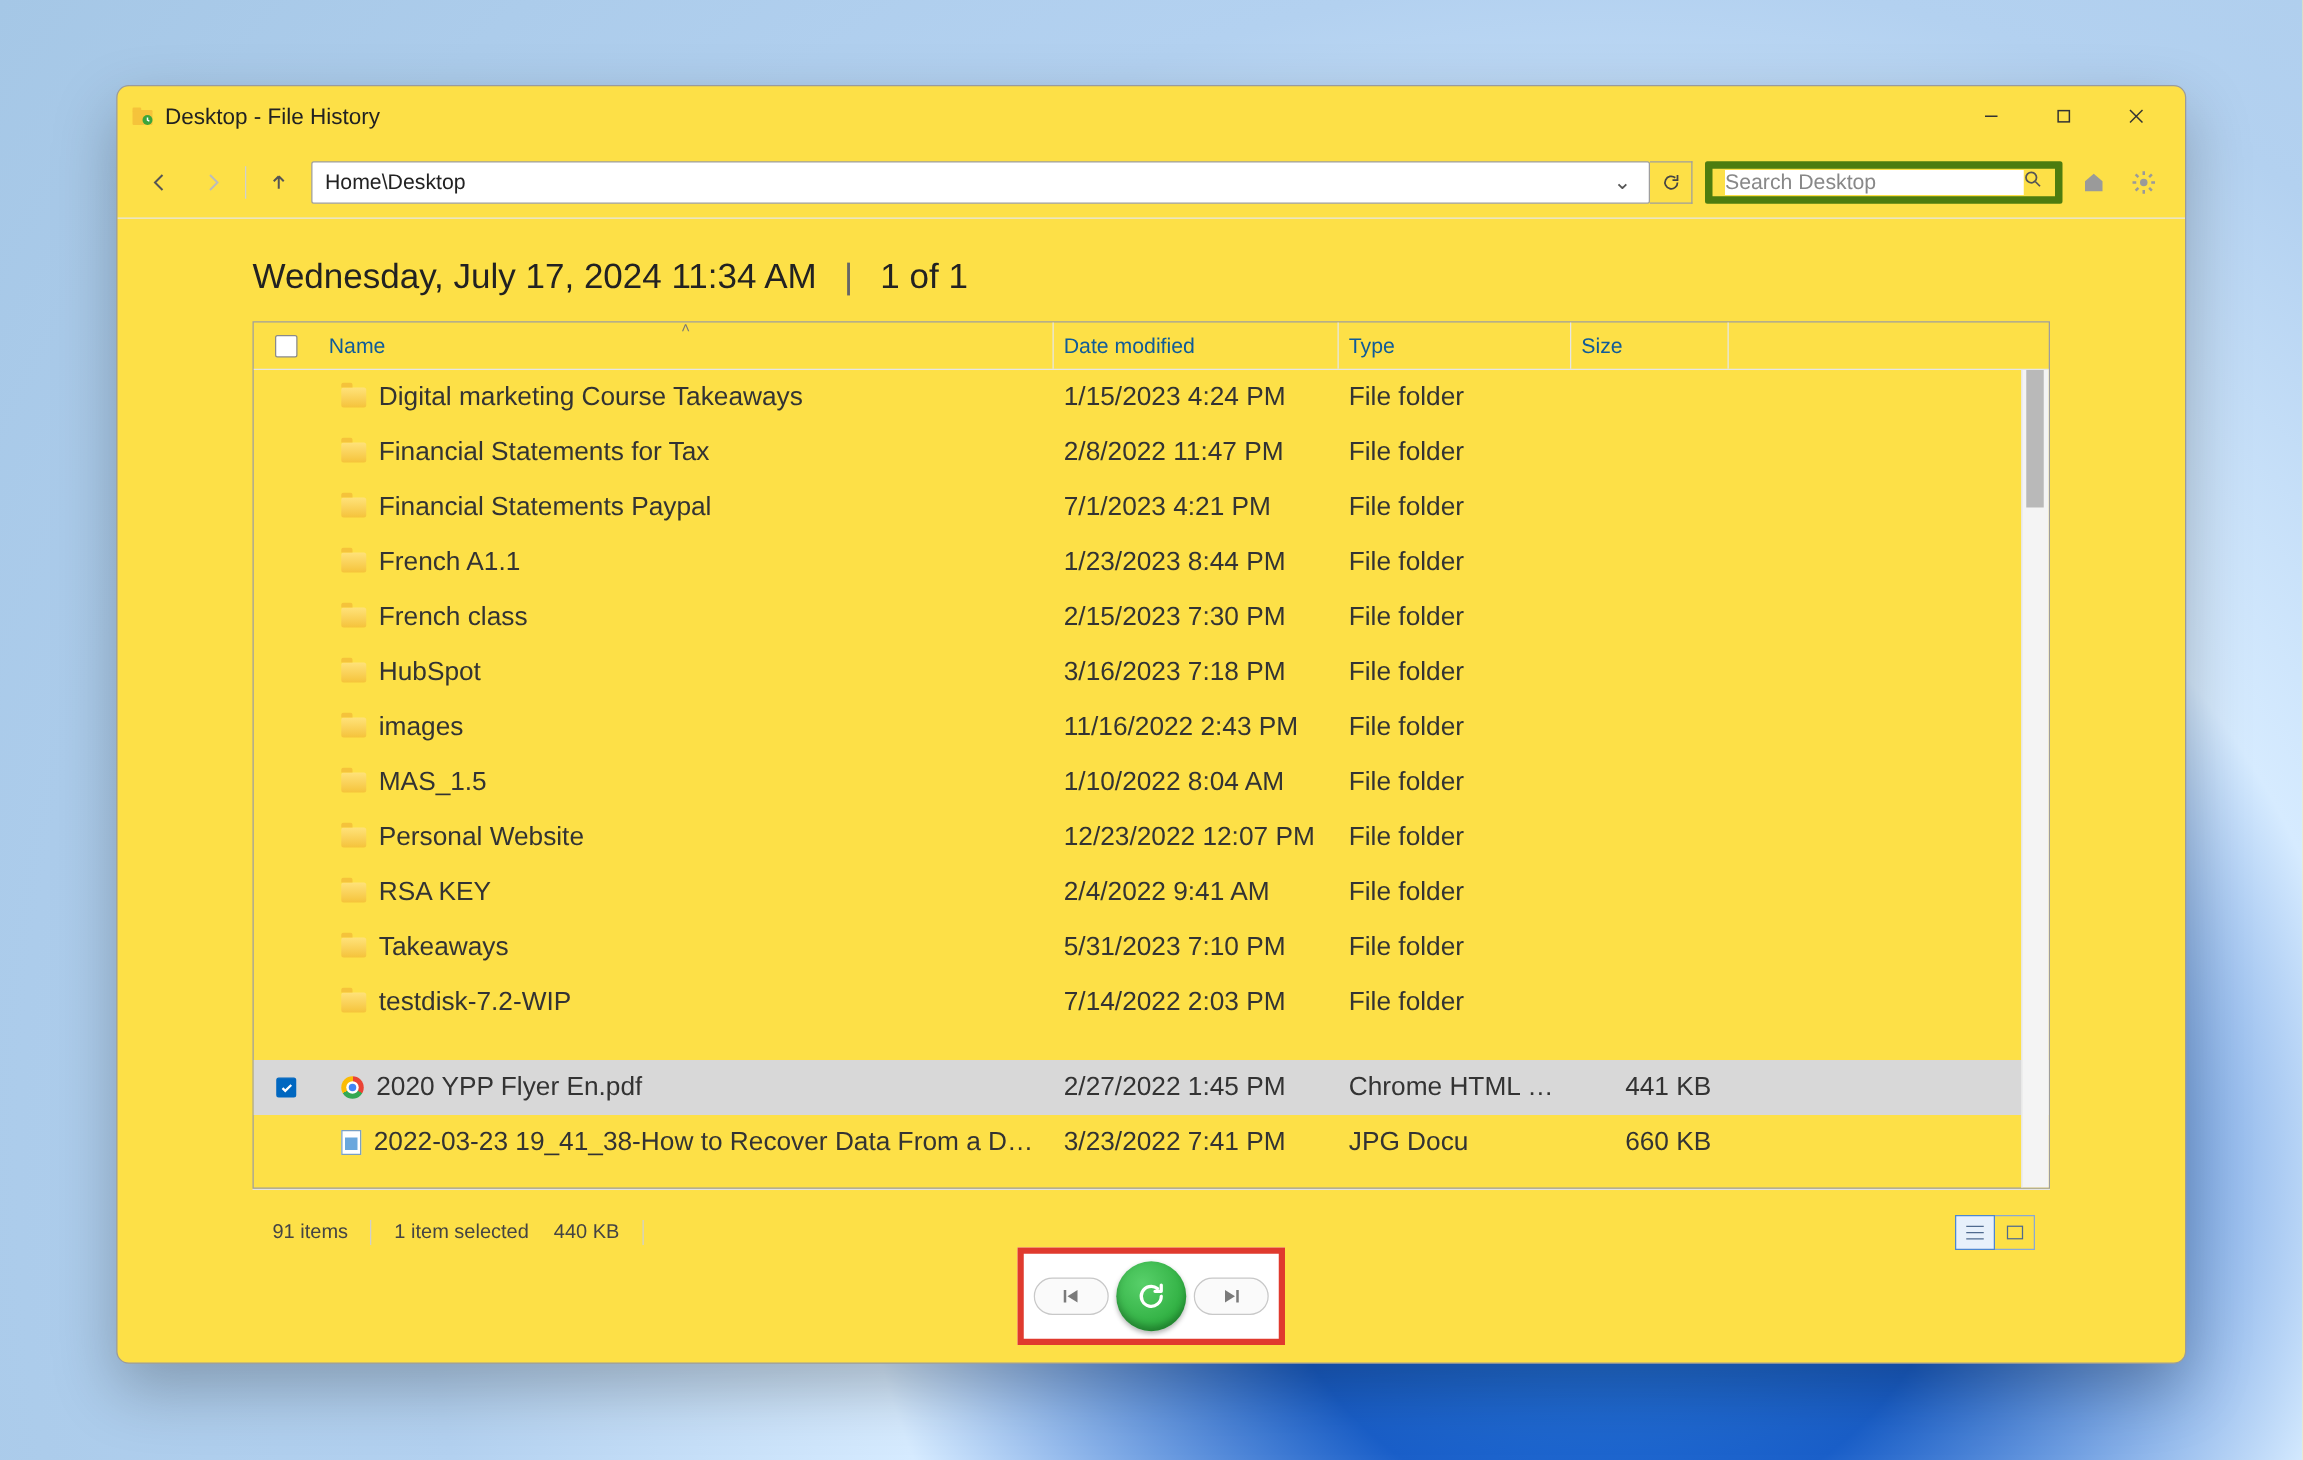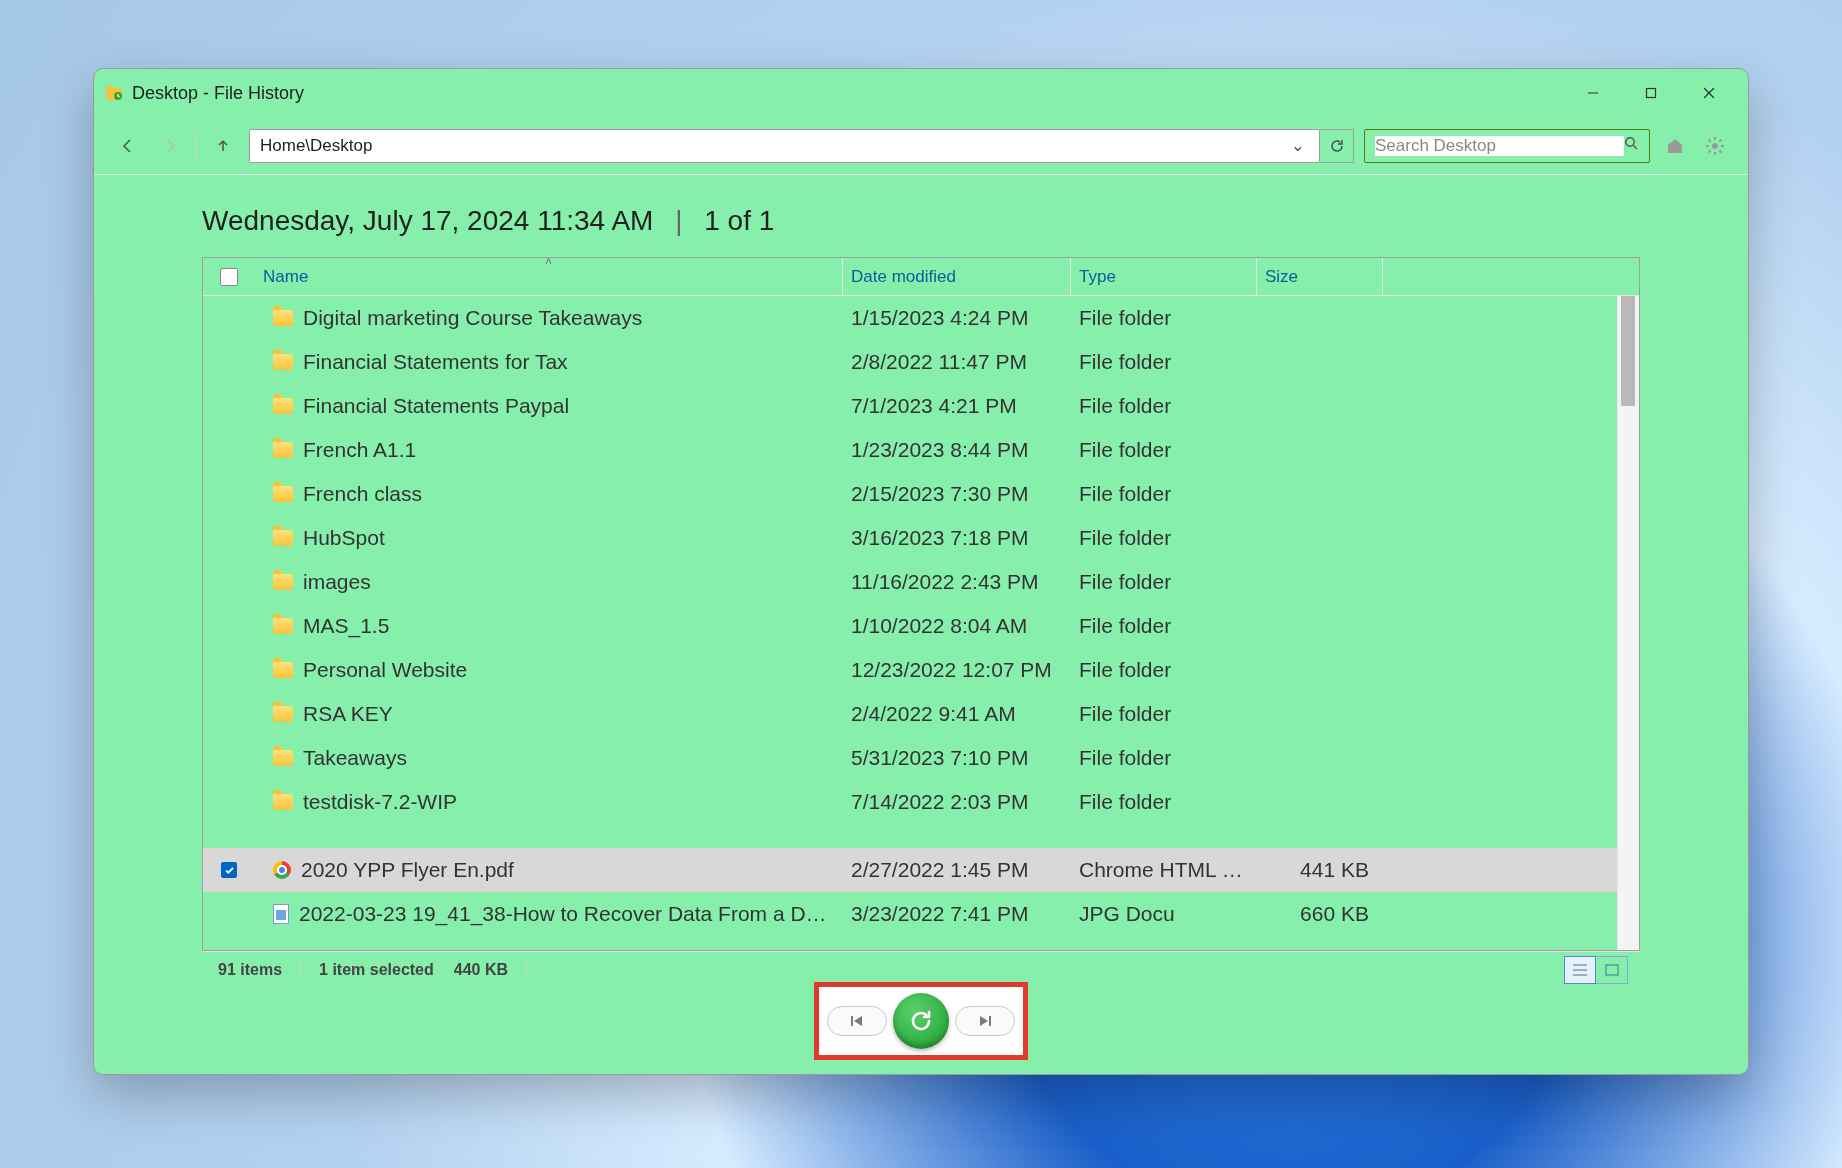--- a/index.html
+++ b/index.html
@@ -4,21 +4,21 @@
 <style>
   * { box-sizing: border-box; margin: 0; padding: 0; }
   html, body { width: 1842px; height: 1168px; overflow: hidden; font-family: "Segoe UI", sans-serif; }
   body {
     background: radial-gradient(circle at 70% 80%, #2a7de1 0%, #1a5fc9 18%, #d6ebff 38%, #b3d1f0 60%, #a5c7e6 100%);
     display: flex; align-items: flex-start; justify-content: center;
   }
   .window {
     margin-top: 68px;
     width: 1656px;
-    background: #86efac;
+    background: #fde047;
     border: 1px solid #9b9b9b;
     border-radius: 10px;
     box-shadow: 0 20px 50px rgba(0,0,0,0.25);
     overflow: hidden;
   }
   .titlebar {
     height: 48px; display: flex; align-items: center; padding: 0 10px;
     font-size: 18px; color: #222;
   }
   .titlebar .app-icon { width: 20px; height: 20px; margin-right: 8px; }
@@ -34,21 +34,21 @@
   .upbtn { color:#555; }
   .divider-v { width: 1px; height: 26px; background:#d0d0d0; }
   .path-box {
     flex: 1; height: 34px; border:1px solid #9e9e9e; border-radius:2px;
     display:flex; align-items:center; padding: 0 10px; color:#222; font-size:17px;
     background:#fff;
   }
   .path-box .chev { margin-left:auto; color:#555; padding-right:4px;}
   .refresh { width:34px; height:34px; border:1px solid #9e9e9e; border-left:none; display:flex;align-items:center;justify-content:center; color:#444;}
   .search-box {
-    width: 286px; height:34px; border:1px solid #4d7c0f; border-radius:2px;
+    width: 286px; height:34px; border:6px solid #4d7c0f; border-radius:2px;
     display:flex; align-items:center; padding:0 10px; color:#777; font-size:17px;
   }
   .search-box input { border:none; outline:none; flex:1; font-size:17px; color:#222; }
   .search-box input::placeholder { color:#888; }
   .icon-btn { width:30px; height:30px; display:flex; align-items:center; justify-content:center; color:#888; }
 
   .content { padding: 12px 30px 0 30px; }
   .heading {
     font-size: 28px; color:#222; font-weight:400; padding: 18px 78px 20px 78px;
   }
@@ -90,21 +90,21 @@
     background: conic-gradient(#ea4335 0 120deg,#34a853 120deg 240deg,#fbbc05 240deg 360deg);
     position:relative; }
   .chrome-icon::after{content:"";position:absolute;inset:4px;border-radius:50%;background:#fff;}
   .chrome-icon::before{content:"";position:absolute;inset:6px;border-radius:50%;background:#4285f4;z-index:1;}
   .jpg-icon { width:16px; height:20px; border:1px solid #7aa0c4; background:#fff; position:relative;}
   .jpg-icon::after{content:"";position:absolute;left:2px;right:2px;top:5px;height:10px;background:#6aa7dd;}
 
   .list-scroll { position:absolute; right:0; top:38px; bottom:0; width:22px; background:#f4f4f4; border-left:1px solid #e6e6e6;}
   .thumb { position:absolute; top:0; left:3px; width:14px; height:110px; background:#b9b9b9; border-radius:0;}
 
-  .statusbar { display:flex; align-items:center; gap:18px; padding: 4px 12px 6px 16px; font-size:16px; color:#444; border-top:1px solid #e4e4e4; margin: 0 78px; font-weight: bold;}
+  .statusbar { display:flex; align-items:center; gap:18px; padding: 20px 12px 6px 16px; font-size:16px; color:#444; border-top:1px solid #e4e4e4; margin: 0 78px;}
   .statusbar .sdiv { width:1px; height:20px; background:#cfcfcf;}
   .viewbtns { margin-left:auto; display:flex; gap:0;}
   .vbtn { width:32px; height:28px; border:1px solid #8aa9d4; display:flex; align-items:center; justify-content:center; color:#4f6a8f;}
   .vbtn.active { background:#e7f0fb; border-color:#4d87d1;}
   .vbtn + .vbtn { border-left:none; }
 
   .bottom-area { height: 84px; position:relative; }
   .controls {
     position:absolute; left:50%; bottom:14px; transform:translateX(-50%);
     display:flex; align-items:center; gap:6px;

